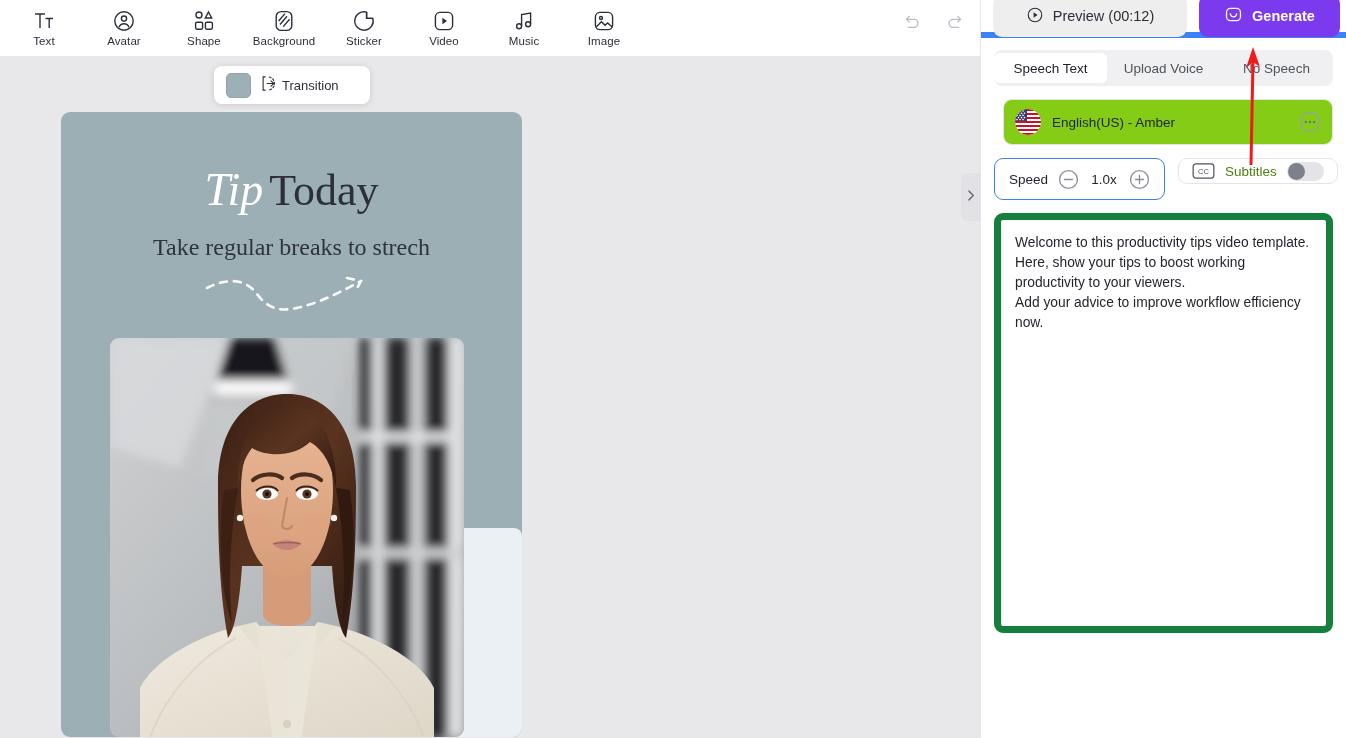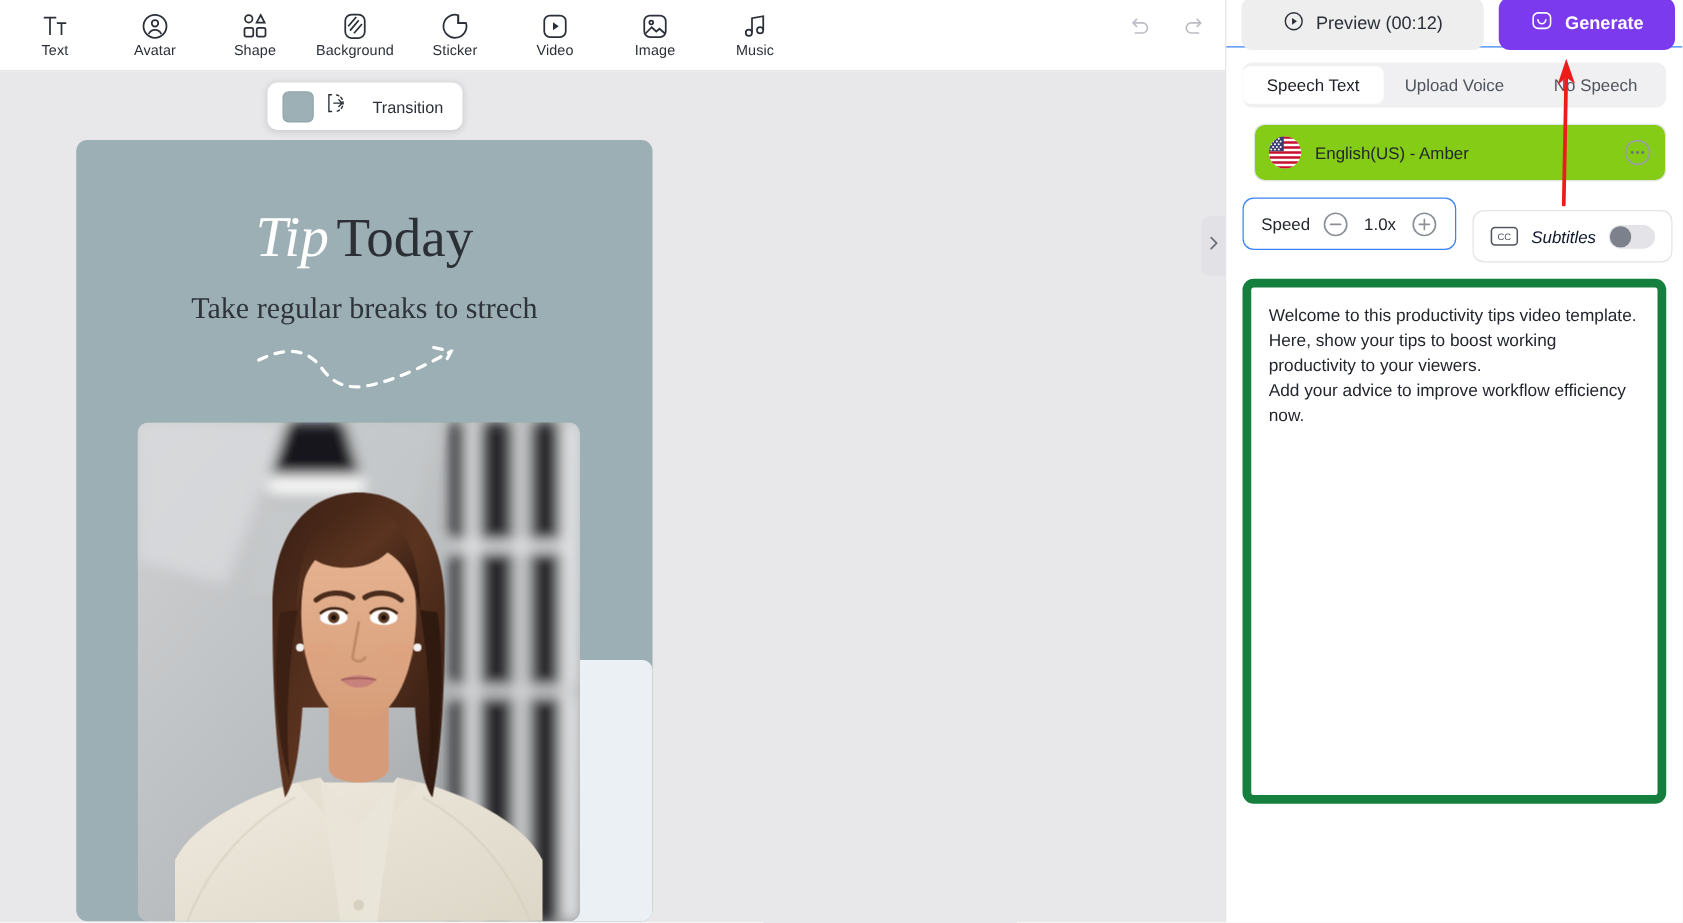--- a/index.html
+++ b/index.html
@@ -53,21 +53,21 @@
     background: #ffffff; border-radius: 8px;
     box-shadow: 0 1px 6px rgba(20,24,40,.14);
     display: flex; align-items: center; gap: 8px;
     padding: 0 12px;
   }
   .trans-swatch {
     width: 25px; height: 25px; border-radius: 5px;
     background: #9db0b6; border: 1px solid #8fa4ab;
     cursor: pointer;
   }
-  .trans-btn { display: flex; align-items: center; gap: 20px; cursor: pointer; color: #2b2f38; }
+  .trans-btn { display: flex; align-items: center; gap: 4px; cursor: pointer; color: #2b2f38; }
   .trans-btn .tlabel { font-size: 13px; }
 
   
   .slide {
     position: absolute; left: 61px; top: 55px;
     width: 461px; height: 625px;
     background: #9bafb5;
     border-radius: 9px;
     overflow: hidden;
   }
@@ -126,21 +126,21 @@
   
   .panel {
     position: relative;
     width: 366px; height: 738px;
     background: #ffffff;
     border-left: 1px solid #e6e6ea;
   }
   .panel-head {
     height: 38px; display: flex; align-items: center; gap: 12px;
     padding: 0 6px 0 12px;
-    border-bottom: 1px solid #3b82f6;
+    border-bottom: 6px solid #3b82f6;
   }
   .preview-btn {
     flex: 1;
     height: 42px;
     background: #eeeeef;
     border-radius: 9px;
     display: flex; align-items: center; justify-content: center; gap: 9px;
     cursor: pointer;
     color: #2b2f38; font-size: 14.5px;
   }
@@ -184,25 +184,25 @@
 
   .row2 { display: flex; gap: 13px; margin: 13px 13px 0 13px; }
   .speed-card {
     flex: 1; height: 42px; border: 1px solid #3b82f6; border-radius: 9px;
     display: flex; align-items: center; gap: 10px; padding: 0 14px;
   }
   .speed-label { font-size: 13.5px; color: #23262d; }
   .step { width: 21px; height: 21px; cursor: pointer; flex: none; }
   .speed-val { font-size: 13.5px; color: #23262d; min-width: 30px; text-align: center; }
   .subs-card {
-    width: 161px; height: 42px; border: 1px solid #e4e4e8; border-radius: 9px;
-    display: flex; align-items: center; gap: 10px; padding: 0 13px; margin-top: 10px;
+    width: 161px; height: 26px; border: 1px solid #e4e4e8; border-radius: 9px;
+    display: flex; align-items: center; gap: 10px; padding: 0 13px;
   }
   .cc-icon { width: 23px; height: 16px; flex: none; }
-  .subs-label { flex: 1; font-size: 13.5px; color: #0f172a; font-style: italic; }
+  .subs-label { flex: 1; font-size: 13.5px; color: #4d7c0f; }
   .toggle {
     width: 37px; height: 19px; border-radius: 10px; background: #e4e4e8;
     position: relative; cursor: pointer; flex: none;
   }
   .toggle .knob {
     position: absolute; left: 1px; top: 1px;
     width: 17px; height: 17px; border-radius: 50%; background: #7d818c;
   }
 
   .player-card {
@@ -292,37 +292,37 @@
             <rect x="3.4" y="3.4" width="17.2" height="17.2" rx="4.6"></rect>
             <path d="M10.4 8.8l4.6 3.2-4.6 3.2z" fill="#2b2f38" stroke="none"></path>
           </svg>
         </span>
         <span class="tl">Video</span>
       </div>
 
       <div class="tool">
         <span class="ti">
           <svg viewBox="0 0 24 24" width="24" height="24" fill="none" stroke="#2b2f38" stroke-width="1.4">
+            <path d="M9.6 17V5.6l9-1.6V15"></path>
+            <circle cx="7.1" cy="17.2" r="2.5"></circle>
+              <circle cx="16.1" cy="15.2" r="2.5"></circle>
+          </svg>
+        </span>
+        <span class="tl">Music</span>
+      </div>
+
+      <div class="tool">
+        <span class="ti">
+          <svg viewBox="0 0 24 24" width="24" height="24" fill="none" stroke="#2b2f38" stroke-width="1.4">
             <rect x="3.4" y="3.4" width="17.2" height="17.2" rx="4.6"></rect>
             <circle cx="9" cy="9" r="1.5"></circle>
             <path d="M4.4 17.8l5-5 3.6 3.4 2.6-2.2 4.6 4"></path>
           </svg>
         </span>
         <span class="tl">Image</span>
-      </div>
-
-      <div class="tool">
-        <span class="ti">
-          <svg viewBox="0 0 24 24" width="24" height="24" fill="none" stroke="#2b2f38" stroke-width="1.4">
-            <path d="M9.6 17V5.6l9-1.6V15"></path>
-            <circle cx="7.1" cy="17.2" r="2.5"></circle>
-              <circle cx="16.1" cy="15.2" r="2.5"></circle>
-          </svg>
-        </span>
-        <span class="tl">Music</span>
       </div>
 
       <div class="history">
         <div class="hbtn">
           <span>
             <svg viewBox="0 0 24 24" width="21" height="21" fill="none" stroke="#bcbcc4" stroke-width="1.5" stroke-linecap="round">
               <path d="M6.6 9.5h8.2a4.6 4.6 0 0 1 0 9.2H8.2"></path>
               <path d="M9.4 6.3L6.2 9.5l3.2 3.2"></path>
             </svg>
           </span>

